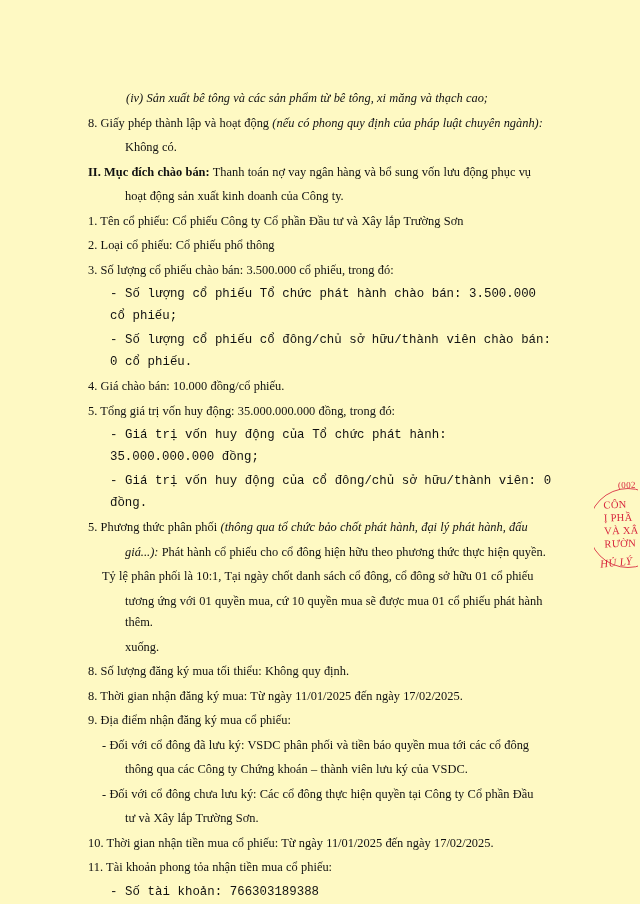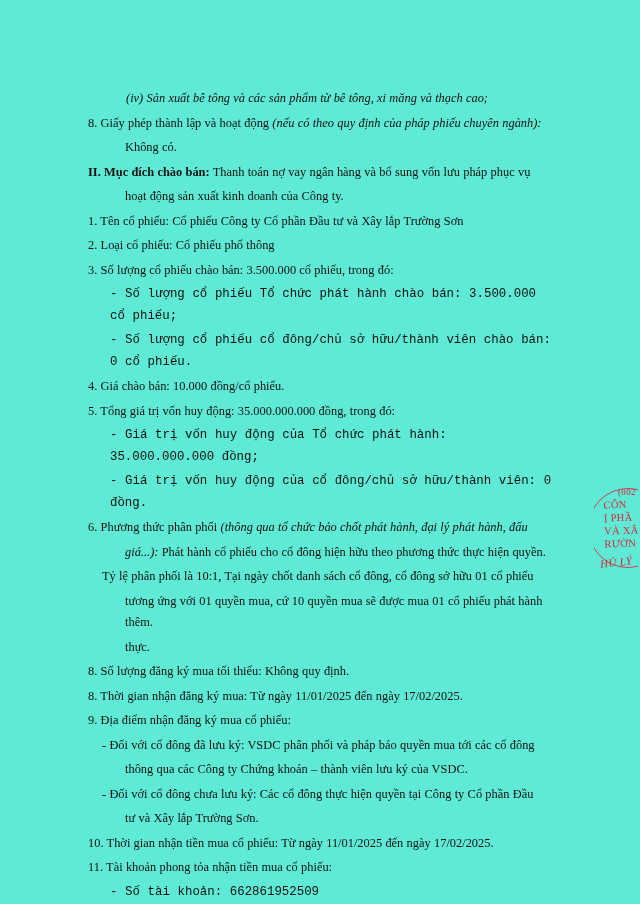--- a/index.html
+++ b/index.html
@@ -13,21 +13,21 @@
     position: relative;
     font-family: "Liberation Serif", serif;
     color: #111111;
     overflow: hidden;
   }
   .page {
     position: absolute;
     left: 0; top: 0;
     width: 640px;
     height: 904px;
-    background: #5eead4;
+    background: #fef9c3;
   }
   .content {
     position: absolute;
     left: 88px;
     top: 88px;
     width: 466px;
   }
   .line {
     font-size: 12.4px;
     line-height: 21.5px;
@@ -51,21 +51,21 @@
     height: 110px;
     color: #d7263d;
     font-family: "Liberation Serif", serif;
     font-size: 10.5px;
     line-height: 13px;
     letter-spacing: 0.3px;
     overflow: hidden;
   }
   .seal .seal-num {
     position: absolute;
-    top: 16px;
+    top: 9px;
     right: 2px;
     font-size: 9px;
     transform: rotate(-1deg);
     padding-left: 12px;
   }
   .seal .seal-lines {
     position: absolute;
     top: 28px;
     right: 0px;
     text-align: left;
@@ -93,60 +93,60 @@
 </style>
 </head>
 <body>
 
 <div class="page">
 
   <div class="content">
 
     <p class="line ind-3 italic">(iv) Sản xuất bê tông và các sản phẩm từ bê tông, xi măng và thạch cao;</p>
 
-    <p class="line ind-1"><span>8. Giấy phép thành lập và hoạt động </span><span class="italic">(nếu có theo quy định của pháp phiếu chuyên ngành):</span></p>
+    <p class="line ind-1"><span>8. Giấy phép thành lập và hoạt động </span><span class="italic">(nếu có phong quy định của pháp luật chuyên ngành):</span></p>
 
     <p class="line ind-0">Không có.</p>
 
-    <p class="line ind-1"><span class="bold">II. Mục đích chào bán:</span><span> Thanh toán nợ vay ngân hàng và bổ sung vốn lưu pháp phục vụ</span></p>
+    <p class="line ind-1"><span class="bold">II. Mục đích chào bán:</span><span> Thanh toán nợ vay ngân hàng và bổ sung vốn lưu động phục vụ</span></p>
 
     <p class="line ind-0">hoạt động sản xuất kinh doanh của Công ty.</p>
 
 
     <p class="line ind-1">1. Tên cổ phiếu: Cổ phiếu Công ty Cổ phần Đầu tư và Xây lắp Trường Sơn</p>
     <p class="line ind-1">2. Loại cổ phiếu: Cổ phiếu phổ thông</p>
     <p class="line ind-1">3. Số lượng cổ phiếu chào bán: 3.500.000 cổ phiếu, trong đó:</p>
     <p class="line ind-2">- Số lượng cổ phiếu Tổ chức phát hành chào bán: 3.500.000 cổ phiếu;</p>
     <p class="line ind-2">- Số lượng cổ phiếu cổ đông/chủ sở hữu/thành viên chào bán: 0 cổ phiếu.</p>
     <p class="line ind-1">4. Giá chào bán: 10.000 đồng/cổ phiếu.</p>
     <p class="line ind-1">5. Tổng giá trị vốn huy động: 35.000.000.000 đồng, trong đó:</p>
     <p class="line ind-2">- Giá trị vốn huy động của Tổ chức phát hành: 35.000.000.000 đồng;</p>
     <p class="line ind-2">- Giá trị vốn huy động của cổ đông/chủ sở hữu/thành viên: 0 đồng.</p>
 
-    <p class="line ind-1"><span>6. Phương thức phân phối </span><span class="italic">(thông qua tổ chức bảo chốt phát hành, đại lý phát hành, đấu</span></p>
+    <p class="line ind-1"><span>5. Phương thức phân phối </span><span class="italic">(thông qua tổ chức bảo chốt phát hành, đại lý phát hành, đấu</span></p>
 
     <p class="line ind-0"><span class="italic">giá...):</span><span> Phát hành cổ phiếu cho cổ đông hiện hữu theo phương thức thực hiện quyền.</span></p>
 
     <p class="line ind-4">Tỷ lệ phân phối là 10:1, Tại ngày chốt danh sách cổ đông, cổ đông sở hữu 01 cổ phiếu</p>
     <p class="line ind-0">tương ứng với 01 quyền mua, cứ 10 quyền mua sẽ được mua 01 cổ phiếu phát hành thêm.</p>
-    <p class="line ind-0">thực.</p>
+    <p class="line ind-0">xuống.</p>
 
     <p class="line ind-1">8. Số lượng đăng ký mua tối thiểu: Không quy định.</p>
     <p class="line ind-1">8. Thời gian nhận đăng ký mua: Từ ngày 11/01/2025 đến ngày 17/02/2025.</p>
     <p class="line ind-1">9. Địa điểm nhận đăng ký mua cổ phiếu:</p>
 
-    <p class="line ind-4">- Đối với cổ đông đã lưu ký: VSDC phân phối và pháp báo quyền mua tới các cổ đông</p>
+    <p class="line ind-4">- Đối với cổ đông đã lưu ký: VSDC phân phối và tiền báo quyền mua tới các cổ đông</p>
     <p class="line ind-0">thông qua các Công ty Chứng khoán – thành viên lưu ký của VSDC.</p>
 
     <p class="line ind-4">- Đối với cổ đông chưa lưu ký: Các cổ đông thực hiện quyền tại Công ty Cổ phần Đầu</p>
     <p class="line ind-0">tư và Xây lắp Trường Sơn.</p>
 
     <p class="line ind-1">10. Thời gian nhận tiền mua cổ phiếu: Từ ngày 11/01/2025 đến ngày 17/02/2025.</p>
     <p class="line ind-1">11. Tài khoản phong tỏa nhận tiền mua cổ phiếu:</p>
-    <p class="line ind-2">- Số tài khoản: 662861952509</p>
+    <p class="line ind-2">- Số tài khoản: 766303189388</p>
 
   </div>
 
   <div class="seal">
     <div class="seal-arc"></div>
     <div class="seal-num">(002</div>
     <div class="seal-lines">
       <div>CÔN</div>
       <div>Ị PHẦ</div>
       <div>VÀ XÂ</div>

